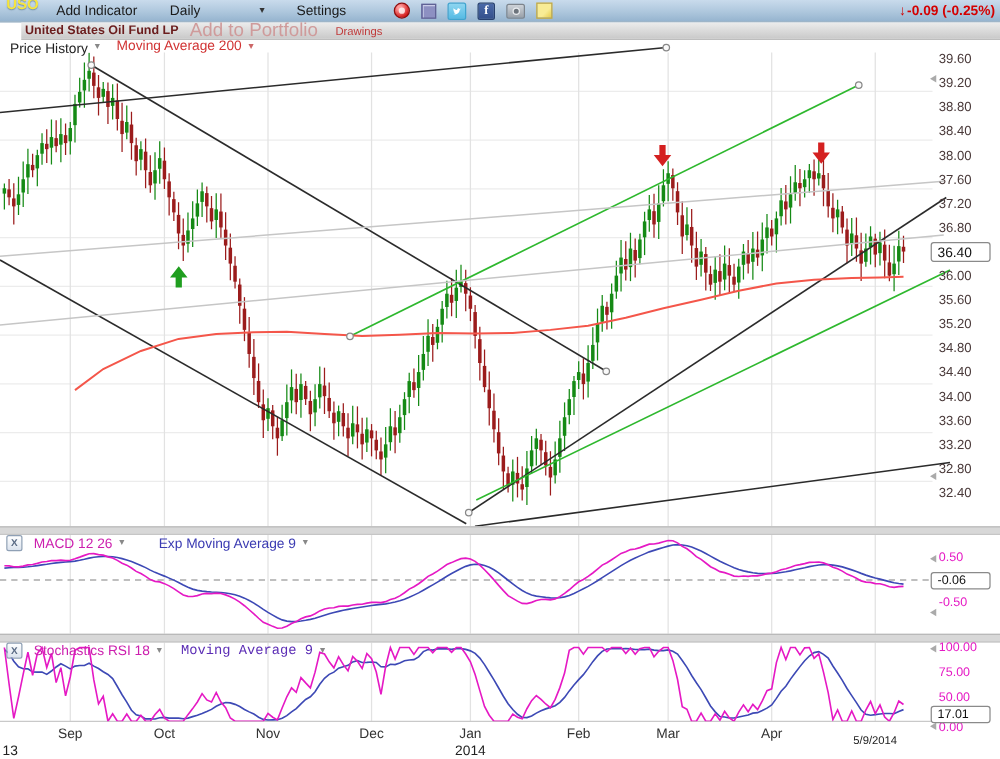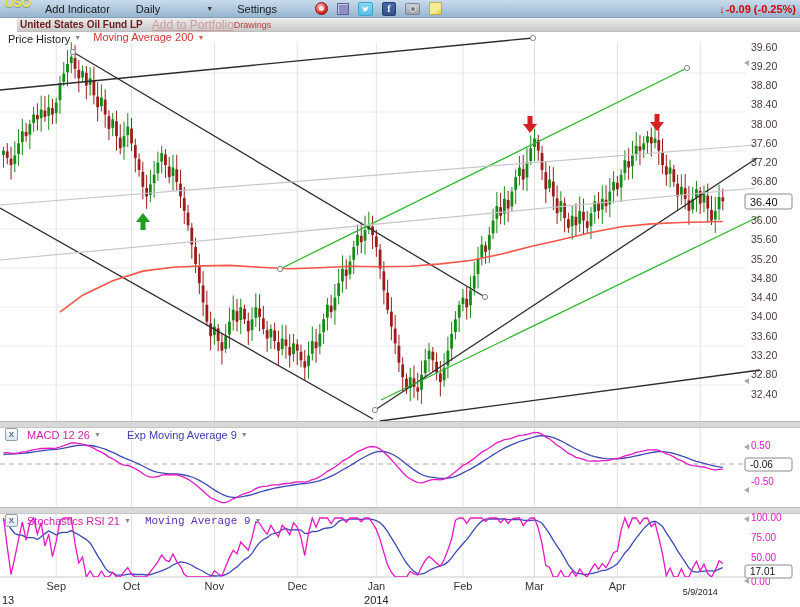--- a/index.html
+++ b/index.html
@@ -27,21 +27,21 @@
   .ic-cam{width:13px;height:10px;margin-top:1px;background:linear-gradient(#cdd2d8,#9aa1a9);border:1px solid #7d848c;border-radius:2px;}
   .ic-cam::after{content:"";position:absolute;left:4px;top:2px;width:4px;height:4px;border-radius:50%;background:#6d747c;border:1px solid #e8ebee;}
   .ic-note{width:11px;height:11px;background:linear-gradient(135deg,#f8ec95 60%,#e6cc4d 100%);border:1px solid #c5a93a;}
   .chg{margin-left:auto;margin-right:4px;color:#d40000;font-weight:bold;font-size:11px;display:flex;align-items:center;}
   .dnarrow{color:#d40000;font-size:11px;margin-right:1px;}
   
   .row2{position:absolute;top:18px;left:17px;right:0;height:13px;z-index:5;
         background:linear-gradient(#ececec,#c9c9c9);border-bottom:1px solid #bdbdbd;
         display:flex;align-items:center;font-size:10px;}
   .fund{color:#6b1d1d;font-weight:bold;margin:0 9px 0 3px;}
-  .addp{color:#cf9b9b;margin-right:0;font-size:12px;text-decoration:underline;}
+  .addp{color:#cf9b9b;margin-right:14px;font-size:15px;}
   .drw{color:#c03a3a;font-size:9px;}
   
   .row3{position:absolute;top:31px;left:0;height:12px;z-index:5;display:flex;align-items:center;font-size:11px;}
   .lbl-dark{color:#222;margin:4px 4px 0 8px;}
   .caret{font-size:7px;color:#888;margin-right:12px;}
   .caret-red{font-size:7px;color:#c66;margin-right:12px;}
   .lbl-red{color:#d13434;margin-right:4px;}
   .pane-header{position:absolute;left:0;height:13px;z-index:5;display:flex;align-items:center;font-size:11px;}
   #macd-header{top:428px;}
   #stoch-header{top:514px;}
@@ -95,21 +95,21 @@
 <div class="pane-header" id="macd-header">
   <span class="xbtn">X</span>
   <span class="l-magenta">MACD 12 26</span>
   <span class="caret">▼</span>
   <span class="l-navy">Exp Moving Average 9</span>
   <span class="caret">▼</span>
 </div>
 
 <div class="pane-header" id="stoch-header">
   <span class="xbtn">X</span>
-  <span class="l-magenta">Stochastics RSI 21</span>
+  <span class="l-magenta">Stochastics RSI 18</span>
   <span class="caret">▼</span>
   <span class="l-purple">Moving Average 9</span>
   <span class="caret">▼</span>
 </div>
 
 <div id="chart-layer"><svg width="800" height="607">
       <defs>
         <clipPath id="cMain">
           <rect x="0" y="42" width="747" height="379"></rect>
         </clipPath>

